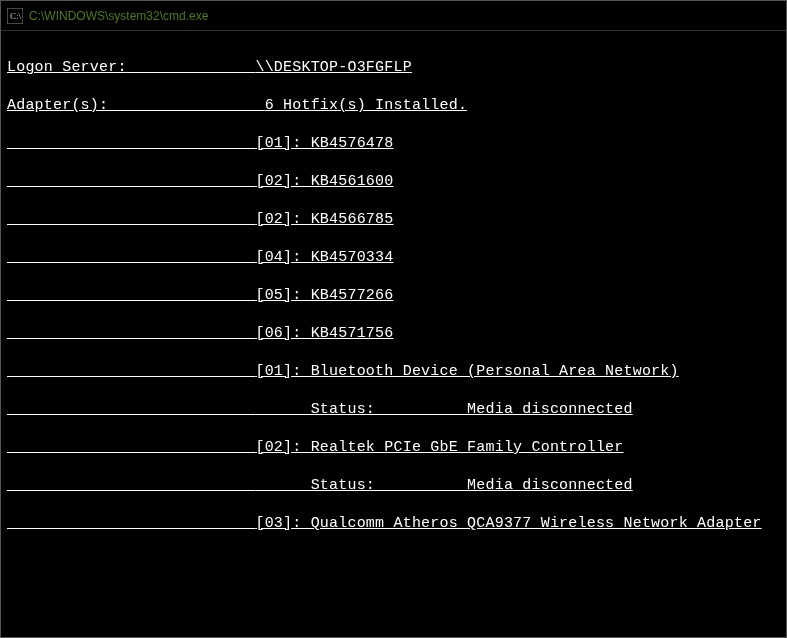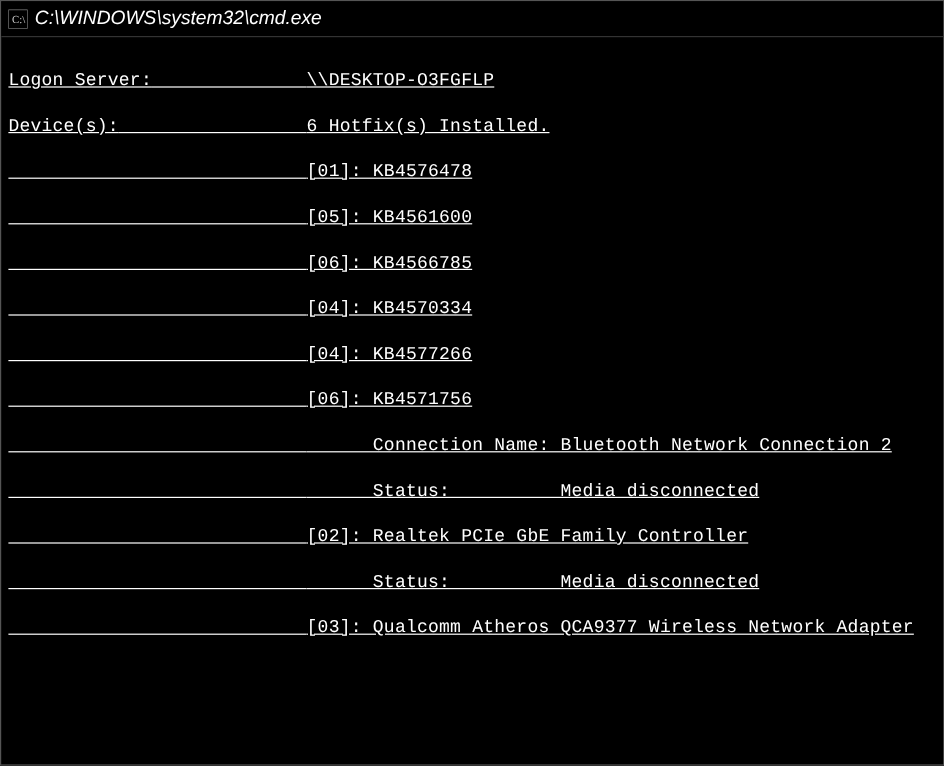--- a/index.html
+++ b/index.html
@@ -24,23 +24,22 @@
   .titlebar-icon {
     width: 16px;
     height: 16px;
     margin-right: 6px;
     display: inline-flex;
     align-items: center;
     justify-content: center;
   }
   .titlebar-title {
     font-family: "Segoe UI", sans-serif;
-    font-size: 16px;
-    color: #ffffff;
-    font-style: italic;
+    font-size: 12px;
+    color: #4d7c0f;
   }
   .terminal {
     padding: 8px 6px;
     line-height: 19px;
     white-space: pre;
     letter-spacing: 0.2px;
   }
   .line { display: block; text-decoration: underline; }
 </style>
 </head>
@@ -51,28 +50,28 @@
     <svg width="16" height="16" viewBox="0 0 16 16">
       <rect x="0" y="0" width="16" height="16" fill="#000" stroke="#888" stroke-width="1"></rect>
       <text x="3" y="11" font-size="9" fill="#ccc" font-family="Consolas">C:\</text>
     </svg>
   </span>
   <span class="titlebar-title">C:\WINDOWS\system32\cmd.exe</span>
 </div>
 
 <div class="terminal">
 <span class="line"><span>Logon Server:</span>              <span>\\DESKTOP-O3FGFLP</span></span>
-<span class="line"><span>Device(s):</span>                 <span>6 Hotfix(s) Installed.</span></span>
+<span class="line"><span>Adapter(s):</span>                 <span>6 Hotfix(s) Installed.</span></span>
 <span class="line">                           <span>[01]: KB4576478</span></span>
-<span class="line">                           <span>[05]: KB4561600</span></span>
-<span class="line">                           <span>[06]: KB4566785</span></span>
+<span class="line">                           <span>[02]: KB4561600</span></span>
+<span class="line">                           <span>[02]: KB4566785</span></span>
 <span class="line">                           <span>[04]: KB4570334</span></span>
-<span class="line">                           <span>[04]: KB4577266</span></span>
+<span class="line">                           <span>[05]: KB4577266</span></span>
 <span class="line">                           <span>[06]: KB4571756</span></span>
-<span class="line">                           <span>      Connection Name: Bluetooth Network Connection 2</span></span>
+<span class="line">                           <span>[01]: Bluetooth Device (Personal Area Network)</span></span>
 <span class="line">                           <span>      Status:          Media disconnected</span></span>
 <span class="line">                           <span>[02]: Realtek PCIe GbE Family Controller</span></span>
 <span class="line">                           <span>      Status:          Media disconnected</span></span>
 <span class="line">                           <span>[03]: Qualcomm Atheros QCA9377 Wireless Network Adapter</span></span>
 
 
 
 
 
 

